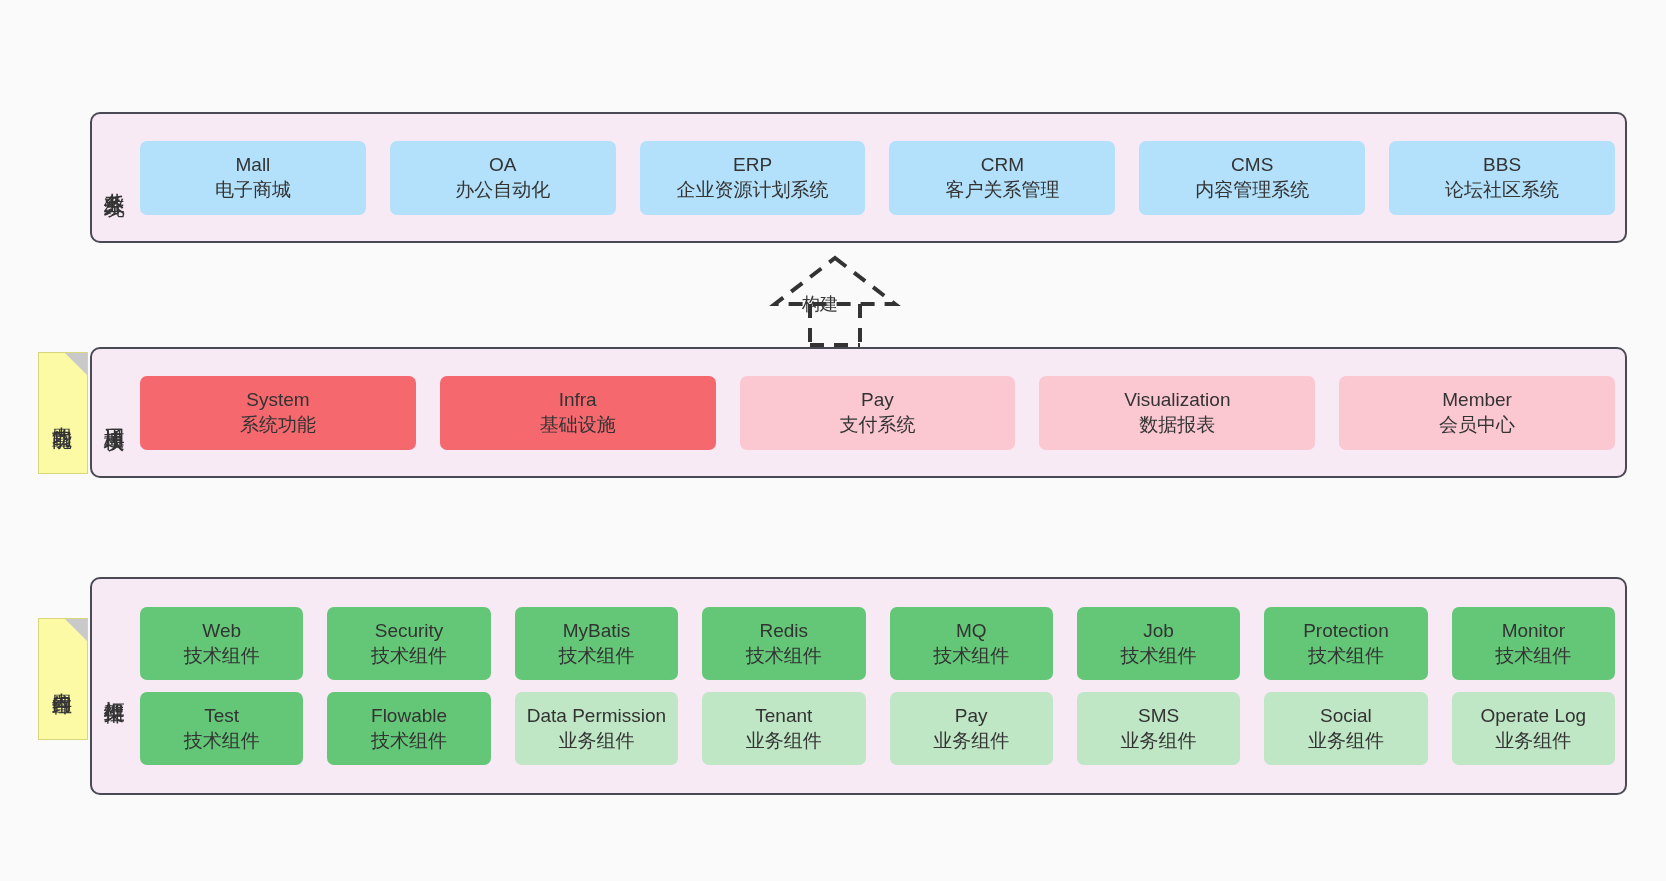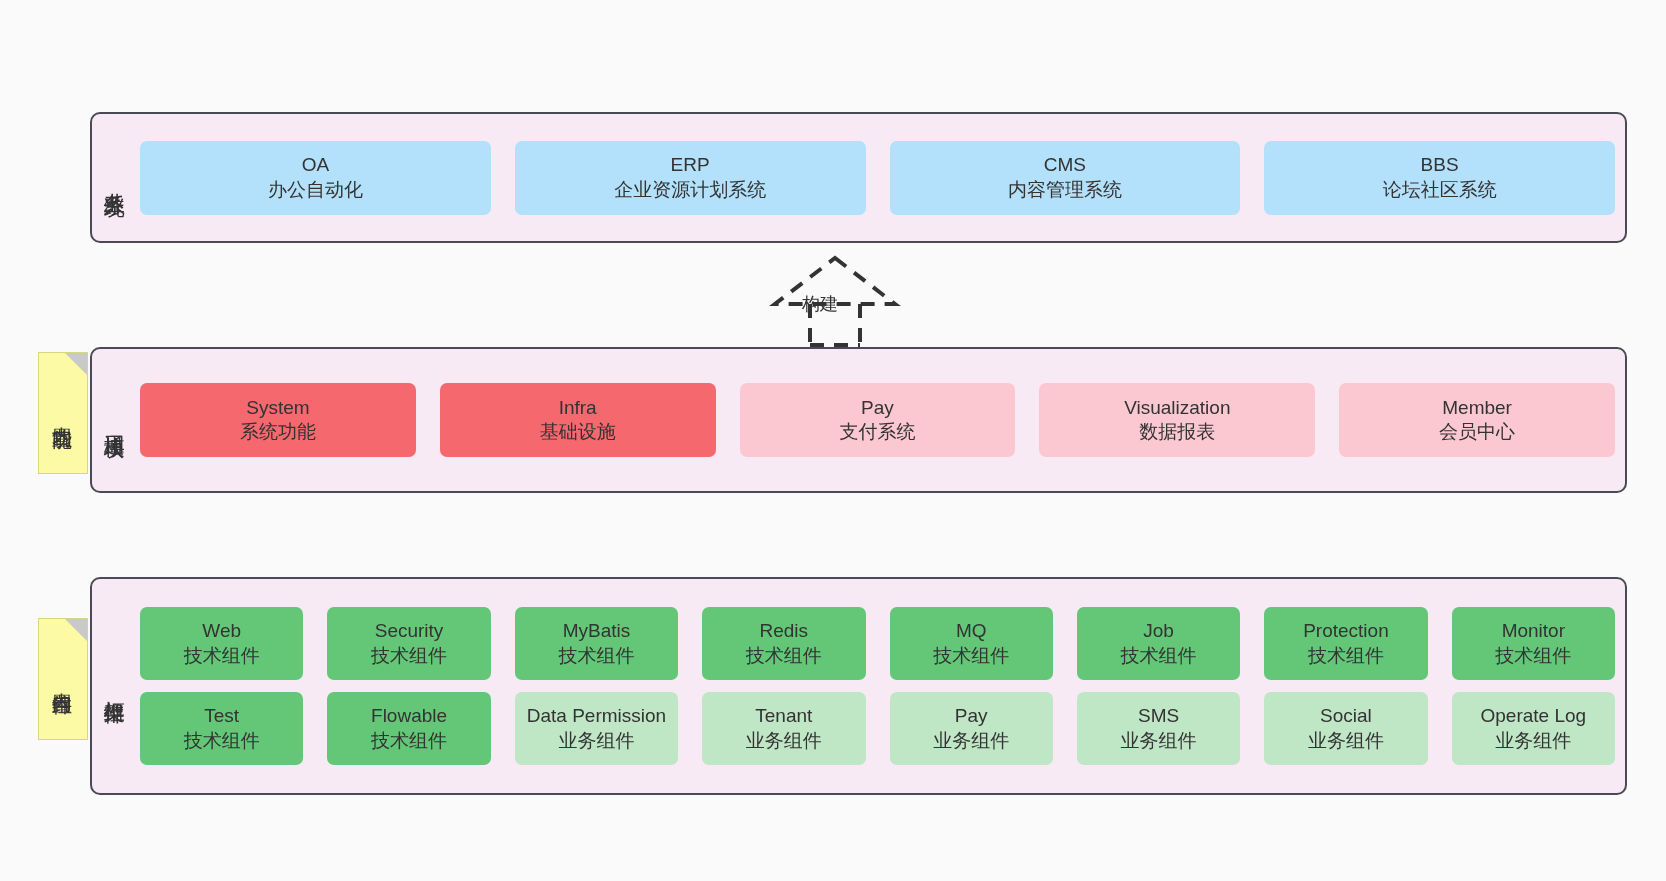--- a/index.html
+++ b/index.html
@@ -78,21 +78,21 @@
     user-select: none;
   }
   .cell .t1 { display: block; }
   .cell .t2 { display: block; }
 
   
   #layer-business { left: 90px; top: 112px; width: 1537px; height: 131px; }
   #layer-business .cell { height: 74px; }
 
   
-  #layer-common { left: 90px; top: 347px; width: 1537px; height: 146px; }
+  #layer-common { left: 90px; top: 347px; width: 1537px; height: 131px; }
   #layer-common .cell { height: 74px; }
 
   
   #layer-framework { left: 90px; top: 577px; width: 1537px; height: 218px; }
   #layer-framework .layer-body { gap: 12px; }
   #layer-framework .cell { height: 73px; }
 
   
   .c-blue      { background: #b3e0fa; }
   .c-red       { background: #f4686e; }
@@ -152,26 +152,34 @@
 </head>
 <body>
 
 <div id="stage">
 
   <div class="layer" id="layer-business">
     <div class="layer-title">业务系统</div>
     <div class="layer-body">
       <div class="row">
         <div class="cell c-blue">
+          <span class="t1">Mall</span>
+          <span class="t2">电子商城</span>
+        </div>
+        <div class="cell c-blue">
           <span class="t1">OA</span>
           <span class="t2">办公自动化</span>
         </div>
         <div class="cell c-blue">
           <span class="t1">ERP</span>
           <span class="t2">企业资源计划系统</span>
+        </div>
+        <div class="cell c-blue">
+          <span class="t1">CRM</span>
+          <span class="t2">客户关系管理</span>
         </div>
         <div class="cell c-blue">
           <span class="t1">CMS</span>
           <span class="t2">内容管理系统</span>
         </div>
         <div class="cell c-blue">
           <span class="t1">BBS</span>
           <span class="t2">论坛社区系统</span>
         </div>
       </div>

